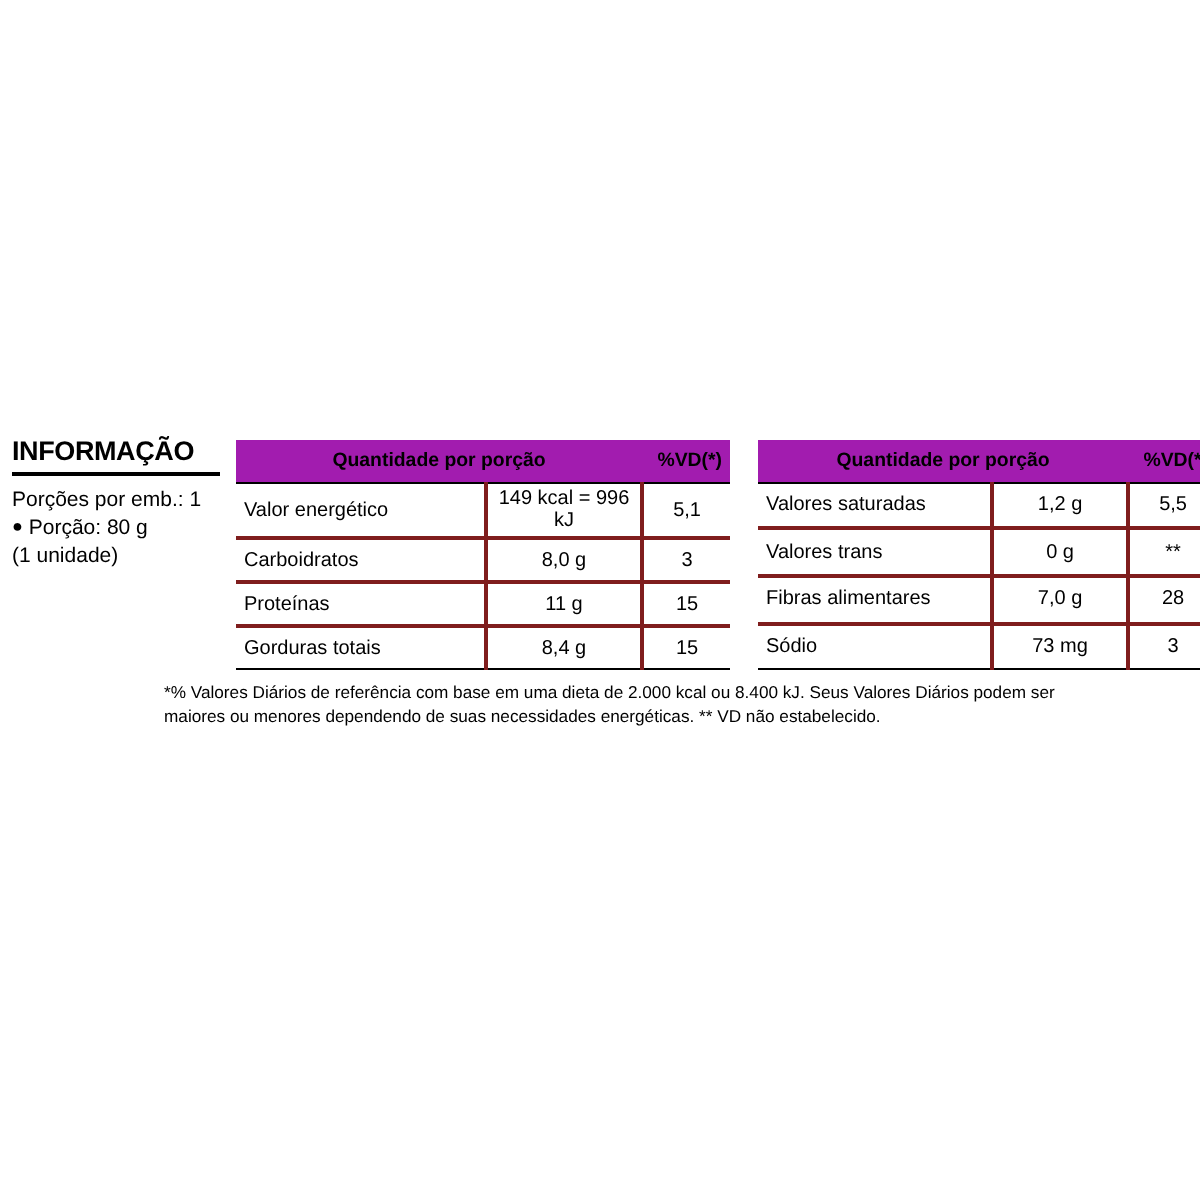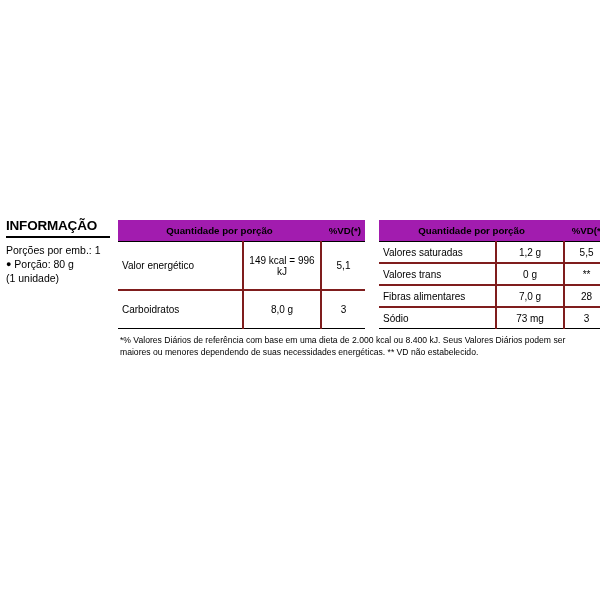--- a/index.html
+++ b/index.html
@@ -110,21 +110,21 @@
   .tbl-right tbody td.c-name { border-left: none; }
   .tbl-left tbody td.c-vd { border-right: none; }
   .tbl-right tbody td.c-vd { border-right: none; }
 
   .tbl-left tbody tr:last-child td,
   .tbl-right tbody tr:last-child td { border-bottom: 1.5px solid #000; }
 
   .spacer-col { width: 14px; flex: 0 0 14px; }
 
   .footnote {
-    margin-left: 120px;
+    margin-left: 82px;
     margin-top: 5px;
     width: 478px;
     font-size: 8.6px;
     line-height: 1.45;
     text-align: left;
   }
 </style>
 </head>
 <body>
 
@@ -162,20 +162,30 @@
           <tr>
             <td class="c-name">Valor energético</td>
             <td class="c-val">149 kcal = 996 kJ</td>
             <td class="c-vd">5,1</td>
           </tr>
           <tr>
             <td class="c-name">Carboidratos</td>
             <td class="c-val">8,0 g</td>
             <td class="c-vd">3</td>
           </tr>
+          <tr>
+            <td class="c-name">Proteínas</td>
+            <td class="c-val">11 g</td>
+            <td class="c-vd">15</td>
+          </tr>
+          <tr>
+            <td class="c-name">Gorduras totais</td>
+            <td class="c-val">8,4 g</td>
+            <td class="c-vd">15</td>
+          </tr>
         </tbody>
       </table>
 
       <div class="spacer-col"></div>
 
       <table class="nut tbl-right">
         <colgroup>
           <col class="name">
             <col class="val">
             <col class="vd">

